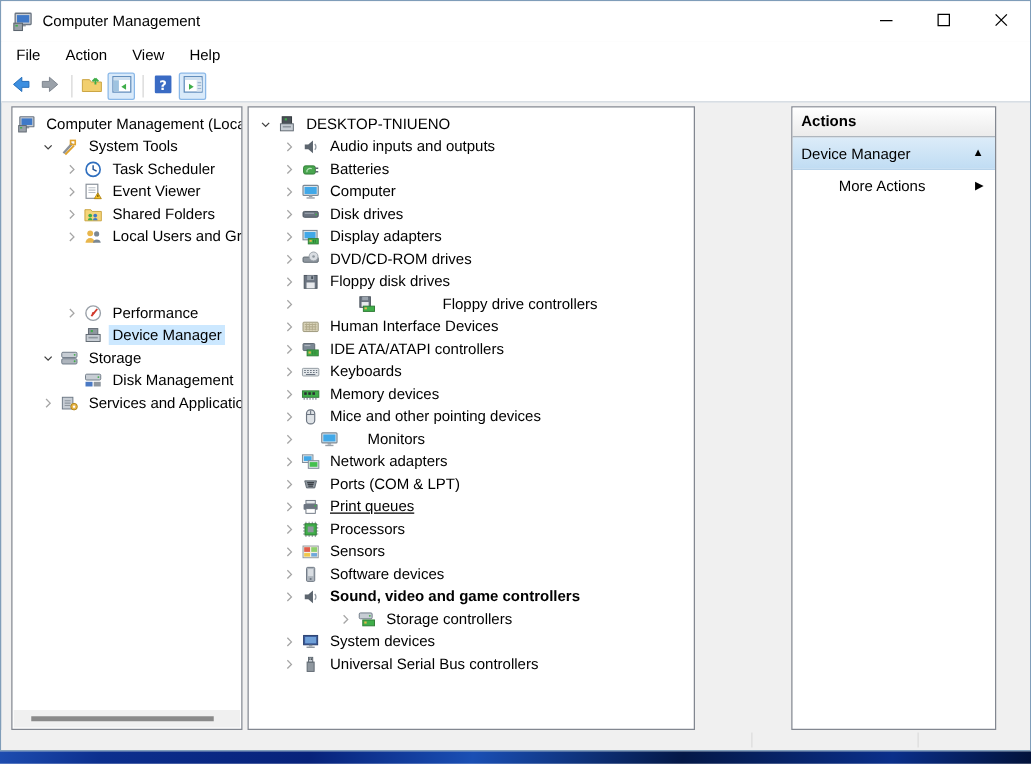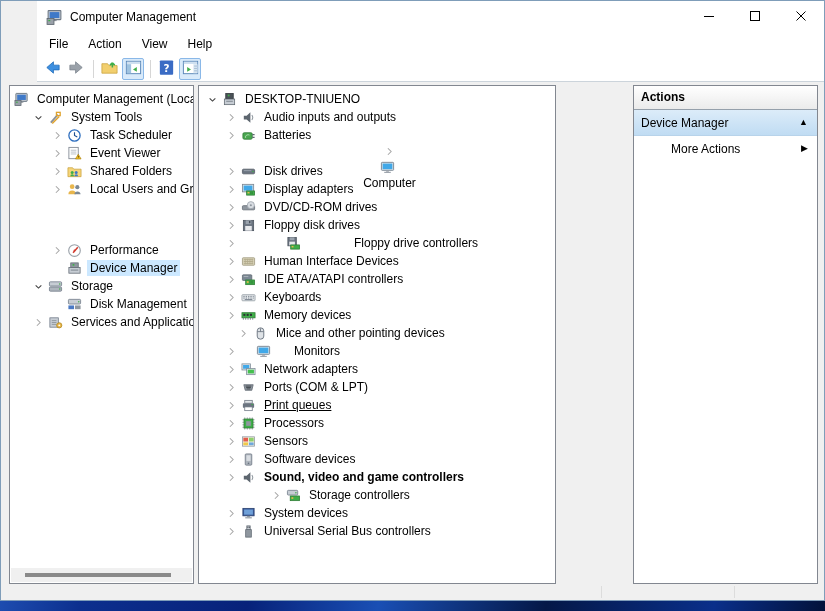--- a/index.html
+++ b/index.html
@@ -3,21 +3,21 @@
 <meta charset="utf-8">
 <style>
   html,body{margin:0;padding:0;}
   body{
     width:825px;height:611px;overflow:hidden;position:relative;
     font-family:"Liberation Sans","DejaVu Sans",sans-serif;font-size:12px;color:#000;
     background:linear-gradient(100deg,#8fb8e8 0%,#2a62c8 5%,#0c2f8e 20%,#07227a 38%,#1a4fb4 52%,#041847 70%,#0a2f8a 88%,#02123a 100%);
   }
   .window{
     position:absolute;left:0;top:0;width:825px;height:601px;box-sizing:border-box;
-    background:#f0f0f0;border:1px solid var(--window-border,#7f9db9);padding-left:36px;
+    background:#f0f0f0;border:1px solid var(--window-border,#7f9db9);
   }
   
   .titlebar{height:32px;background:#fff;display:flex;align-items:center;padding-left:8px;}
   .title-icon{width:18px;height:18px;margin-right:7px;display:flex;align-items:center;justify-content:center;}
   .title-icon svg{width:17px;height:17px;}
   .title-text{font-size:12px;}
   .win-controls{margin-left:auto;display:flex;height:32px;}
   .ctrl-btn{width:46px;height:32px;border:none;background:transparent;display:flex;align-items:center;justify-content:center;padding:0;}
   .ctrl-btn svg{width:12px;height:12px;}
   
@@ -26,21 +26,21 @@
   
   .toolbar{height:25px;background:#fff;border-bottom:1px solid #ccd4db;display:flex;align-items:center;padding-left:4px;}
   .tb-btn{width:22px;height:22px;margin-right:2px;border:1px solid transparent;border-radius:2px;background:transparent;display:flex;align-items:center;justify-content:center;padding:0;}
   .tb-btn.toggled{background:#d9eafa;border-color:#8ab8e8;}
   .tb-btn svg{width:19px;height:19px;}
   .tb-sep{width:1px;height:18px;background:#d6d6d6;margin:0 4px;}
   
   .pane{position:absolute;top:84px;height:499px;background:#fff;border:1px solid #828790;box-sizing:border-box;overflow:hidden;}
   .left-pane{left:8px;width:185px;}
   .main-pane{left:197px;width:358px;}
-  .actions-pane{left:632px;width:185px;}
+  .actions-pane{left:632px;width:164px;}
   .tree{padding-top:4px;}
   .trow{height:18px;display:flex;align-items:center;white-space:nowrap;}
   .chev{width:15px;height:15px;flex:none;display:flex;align-items:center;justify-content:center;}
   .chev svg{width:13px;height:13px;}
   .ticon{width:16px;height:16px;flex:none;margin:0 5px 0 1px;display:flex;align-items:center;justify-content:center;}
   .ticon svg{width:15px;height:15px;}
   .tlabel{padding:1px 3px;}
   .trow.sel .tlabel{background:var(--selection,#cce8ff);}
   
   .hscroll{position:absolute;left:1px;right:1px;bottom:1px;height:14px;background:#f0f0f0;}
@@ -351,21 +351,21 @@
           </span>
           <span class="ticon">
             <svg viewBox="0 0 16 16">
               <rect x="2" y="5" width="10" height="7" rx="1.5" fill="#49a64f" stroke="#2e7a34" stroke-width="0.8"></rect>
               <path d="M12 7 h2.5 M12 10 h2.5" stroke="#5d666f" stroke-width="1.2"></path>
               <path d="M5 10.5 C4 8.5 6.5 6.5 9 7.5" stroke="#b9e3bb" fill="none"></path>
             </svg>
           </span>
           <span class="tlabel">Batteries</span>
         </div>
-        <div class="trow" style="padding-left: 25px; flex-direction: column;">
+        <div class="trow" style="padding-left: 25px;">
           <span class="chev">
             <svg viewBox="0 0 16 16">
               <path d="M6 4 L10 8 L6 12" fill="none" stroke="#a6a6a6" stroke-width="1.3"></path>
             </svg>
           </span>
           <span class="ticon">
             <svg viewBox="0 0 16 16">
               <rect x="1.5" y="2.5" width="13" height="8.5" rx="0.8" fill="#dfe5ea" stroke="#7b8894"></rect>
               <rect x="2.8" y="3.8" width="10.4" height="6" fill="#41a8e8"></rect>
               <rect x="6.5" y="11" width="3" height="1.5" fill="#9aa1a9"></rect>
@@ -510,21 +510,21 @@
             <svg viewBox="0 0 16 16">
               <rect x="1" y="5" width="14" height="5.5" fill="#3fae49" stroke="#2e7a34" stroke-width="0.8"></rect>
               <path d="M2.5 10.5v2M5 10.5v2M7.5 10.5v2M10 10.5v2M12.5 10.5v2" stroke="#6b7480" stroke-width="0.9"></path>
               <rect x="2.5" y="6.2" width="2.2" height="2.2" fill="#2b2f33"></rect>
               <rect x="6" y="6.2" width="2.2" height="2.2" fill="#2b2f33"></rect>
               <rect x="9.5" y="6.2" width="2.2" height="2.2" fill="#2b2f33"></rect>
             </svg>
           </span>
           <span class="tlabel">Memory devices</span>
         </div>
-        <div class="trow" style="padding-left: 25px; margin-left: 12px;">
+        <div class="trow" style="padding-left: 25px;">
           <span class="chev">
             <svg viewBox="0 0 16 16">
               <path d="M6 4 L10 8 L6 12" fill="none" stroke="#a6a6a6" stroke-width="1.3"></path>
             </svg>
           </span>
           <span class="ticon">
             <svg viewBox="0 0 16 16">
               <rect x="4.5" y="2" width="7" height="12" rx="3.2" fill="#dfe3e7" stroke="#6b7480"></rect>
               <path d="M8 2.5v3.5" stroke="#6b7480" stroke-width="0.9"></path>
               <path d="M4.7 6h6.6" stroke="#6b7480" stroke-width="0.9"></path>

